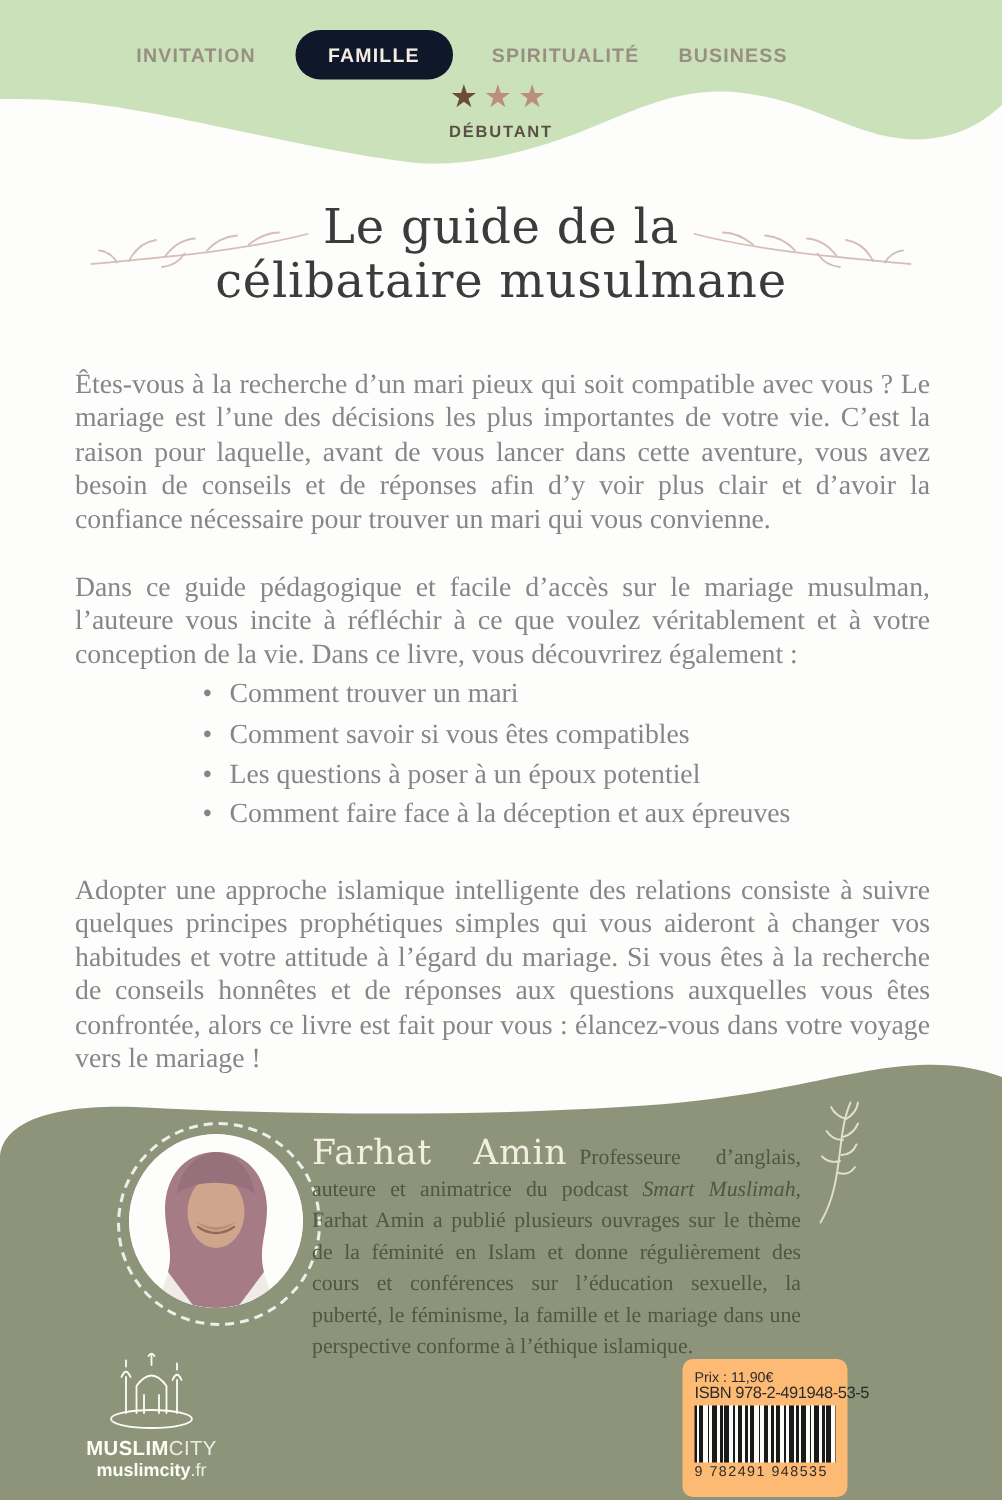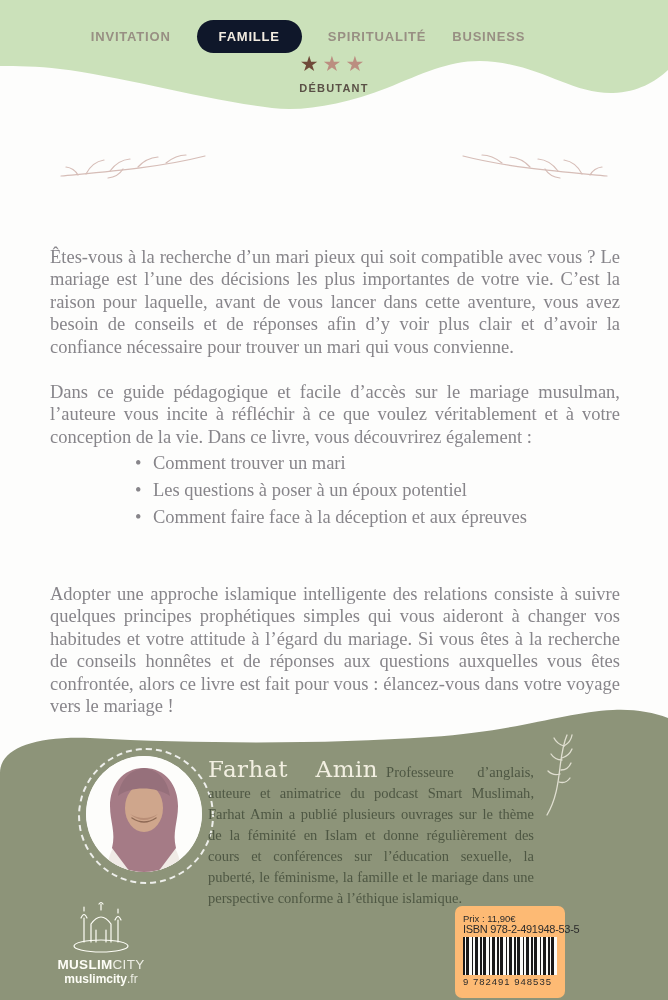--- a/index.html
+++ b/index.html
@@ -30,21 +30,21 @@
   .bullets{position:absolute;left:135px;top:450px;width:470px;margin:0;padding:0;list-style:none;}
   .bullets li{font-size:18.5px;line-height:26.8px;color:#87858a;position:relative;padding-left:18px;}
   .bullets li::before{content:"\2022";position:absolute;left:0;top:0;color:#87858a;}
 
   
   .bio-wave{position:absolute;top:690px;left:0;width:668px;height:310px;}
   .wreath{position:absolute;left:78px;top:748px;width:132px;height:132px;border-radius:50%;border:2.5px dashed rgba(255,255,255,.85);}
   .photo{position:absolute;left:86px;top:756px;width:116px;height:116px;border-radius:50%;overflow:hidden;background:#fdfdfb;}
   .bio-text{position:absolute;left:208px;top:744px;width:326px;text-align:justify;font-size:14.5px;line-height:21px;color:#4e5743;}
   .author-name{font-family:"DejaVu Serif",serif;font-size:23px;color:#f2efe1;letter-spacing:.5px;margin-right:8px;}
-  .bio-italic{margin-top:42px;}
+  .bio-italic{font-style:italic;margin-top:42px;}
   .twig{position:absolute;left:533px;top:732px;width:40px;height:86px;}
 
   
   .logo{position:absolute;left:54px;top:898px;width:94px;text-align:center;color:#fdfdf6;}
   .logo-mosque{width:86px;height:56px;}
   .logo-name{font-family:"Liberation Sans",sans-serif;font-size:13.5px;letter-spacing:.3px;line-height:14px;}
   .logo-name .bold{font-weight:800;}
   .logo-name .light{font-weight:400;opacity:.85;}
   .logo-url{font-family:"Liberation Sans",sans-serif;font-size:12px;line-height:15px;}
   .logo-url .bold{font-weight:800;}
@@ -93,26 +93,31 @@
     <g fill="none" stroke="#d6bdb7" stroke-width="1.2" stroke-linecap="round">
       <path d="M3,30 C45,26 100,22 147,10"></path>
       <path d="M28,28 Q34,16 46,14"></path>
       <path d="M52,25 Q60,14 72,13"></path>
       <path d="M80,21 Q88,12 100,11"></path>
       <path d="M108,17 Q118,9 128,9"></path>
       <path d="M20,29 Q16,22 8,21"></path>
       <path d="M65,23 Q60,31 50,32"></path>
     </g>
   </svg>
+  <div class="title">
+    <div>Le guide de la</div>
+    <div>célibataire musulmane</div>
+  </div>
 
   <p class="para" id="p1">Êtes-vous à la recherche d’un mari pieux qui soit compatible avec vous ? Le mariage est l’une des décisions les plus importantes de votre vie. C’est la raison pour laquelle, avant de vous lancer dans cette aventure, vous avez besoin de conseils et de réponses afin d’y voir plus clair et d’avoir la confiance nécessaire pour trouver un mari qui vous convienne.</p>
   <p class="para" id="p2">Dans ce guide pédagogique et facile d’accès sur le mariage musulman, l’auteure vous incite à réfléchir à ce que voulez véritablement et à votre conception de la vie. Dans ce livre, vous découvrirez également :</p>
 
   <ul class="bullets">
     <li>Comment trouver un mari</li>
+    <li>Comment savoir si vous êtes compatibles</li>
     <li>Les questions à poser à un époux potentiel</li>
     <li>Comment faire face à la déception et aux épreuves</li>
   </ul>
 
   <p class="para" id="p3">Adopter une approche islamique intelligente des relations consiste à suivre quelques principes prophétiques simples qui vous aideront à changer vos habitudes et votre attitude à l’égard du mariage. Si vous êtes à la recherche de conseils honnêtes et de réponses aux questions auxquelles vous êtes confrontée, alors ce livre est fait pour vous : élancez-vous dans votre voyage vers le mariage !</p>
 
   <svg class="bio-wave" viewBox="0 0 668 310" preserveAspectRatio="none">
     <path d="M0,310 L0,83 C0,60 30,46 90,48 C200,54 330,54 430,47 C520,41 565,22 613,20 C634,19 652,22 668,28 L668,310 Z" fill="#8d9479"></path>
   </svg>
 

